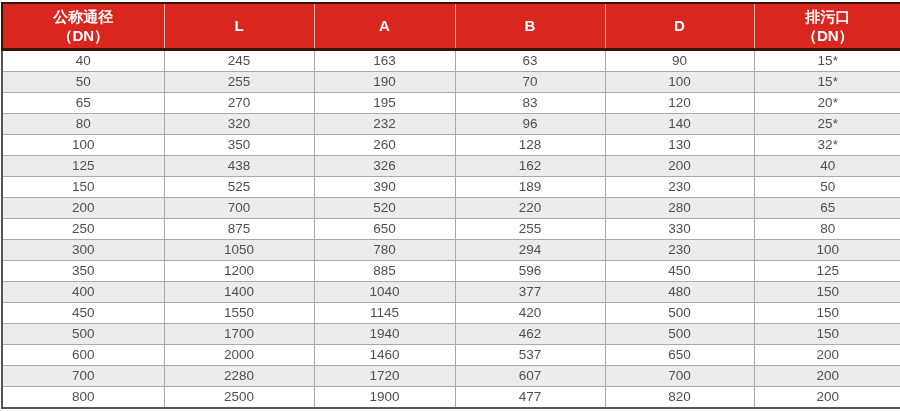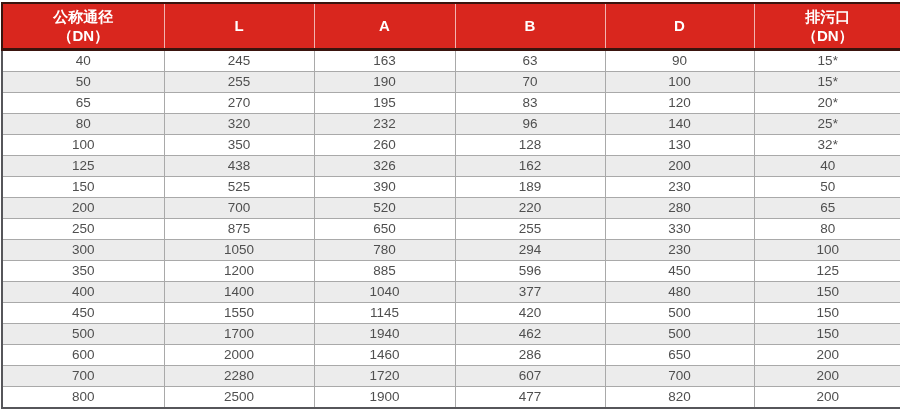--- a/index.html
+++ b/index.html
@@ -201,21 +201,21 @@
           <td>1700</td>
           <td>1940</td>
           <td>462</td>
           <td>500</td>
           <td>150</td>
         </tr>
         <tr>
           <td>600</td>
           <td>2000</td>
           <td>1460</td>
-          <td>286</td>
+          <td>537</td>
           <td>650</td>
           <td>200</td>
         </tr>
         <tr>
           <td>700</td>
           <td>2280</td>
           <td>1720</td>
           <td>607</td>
           <td>700</td>
           <td>200</td>

